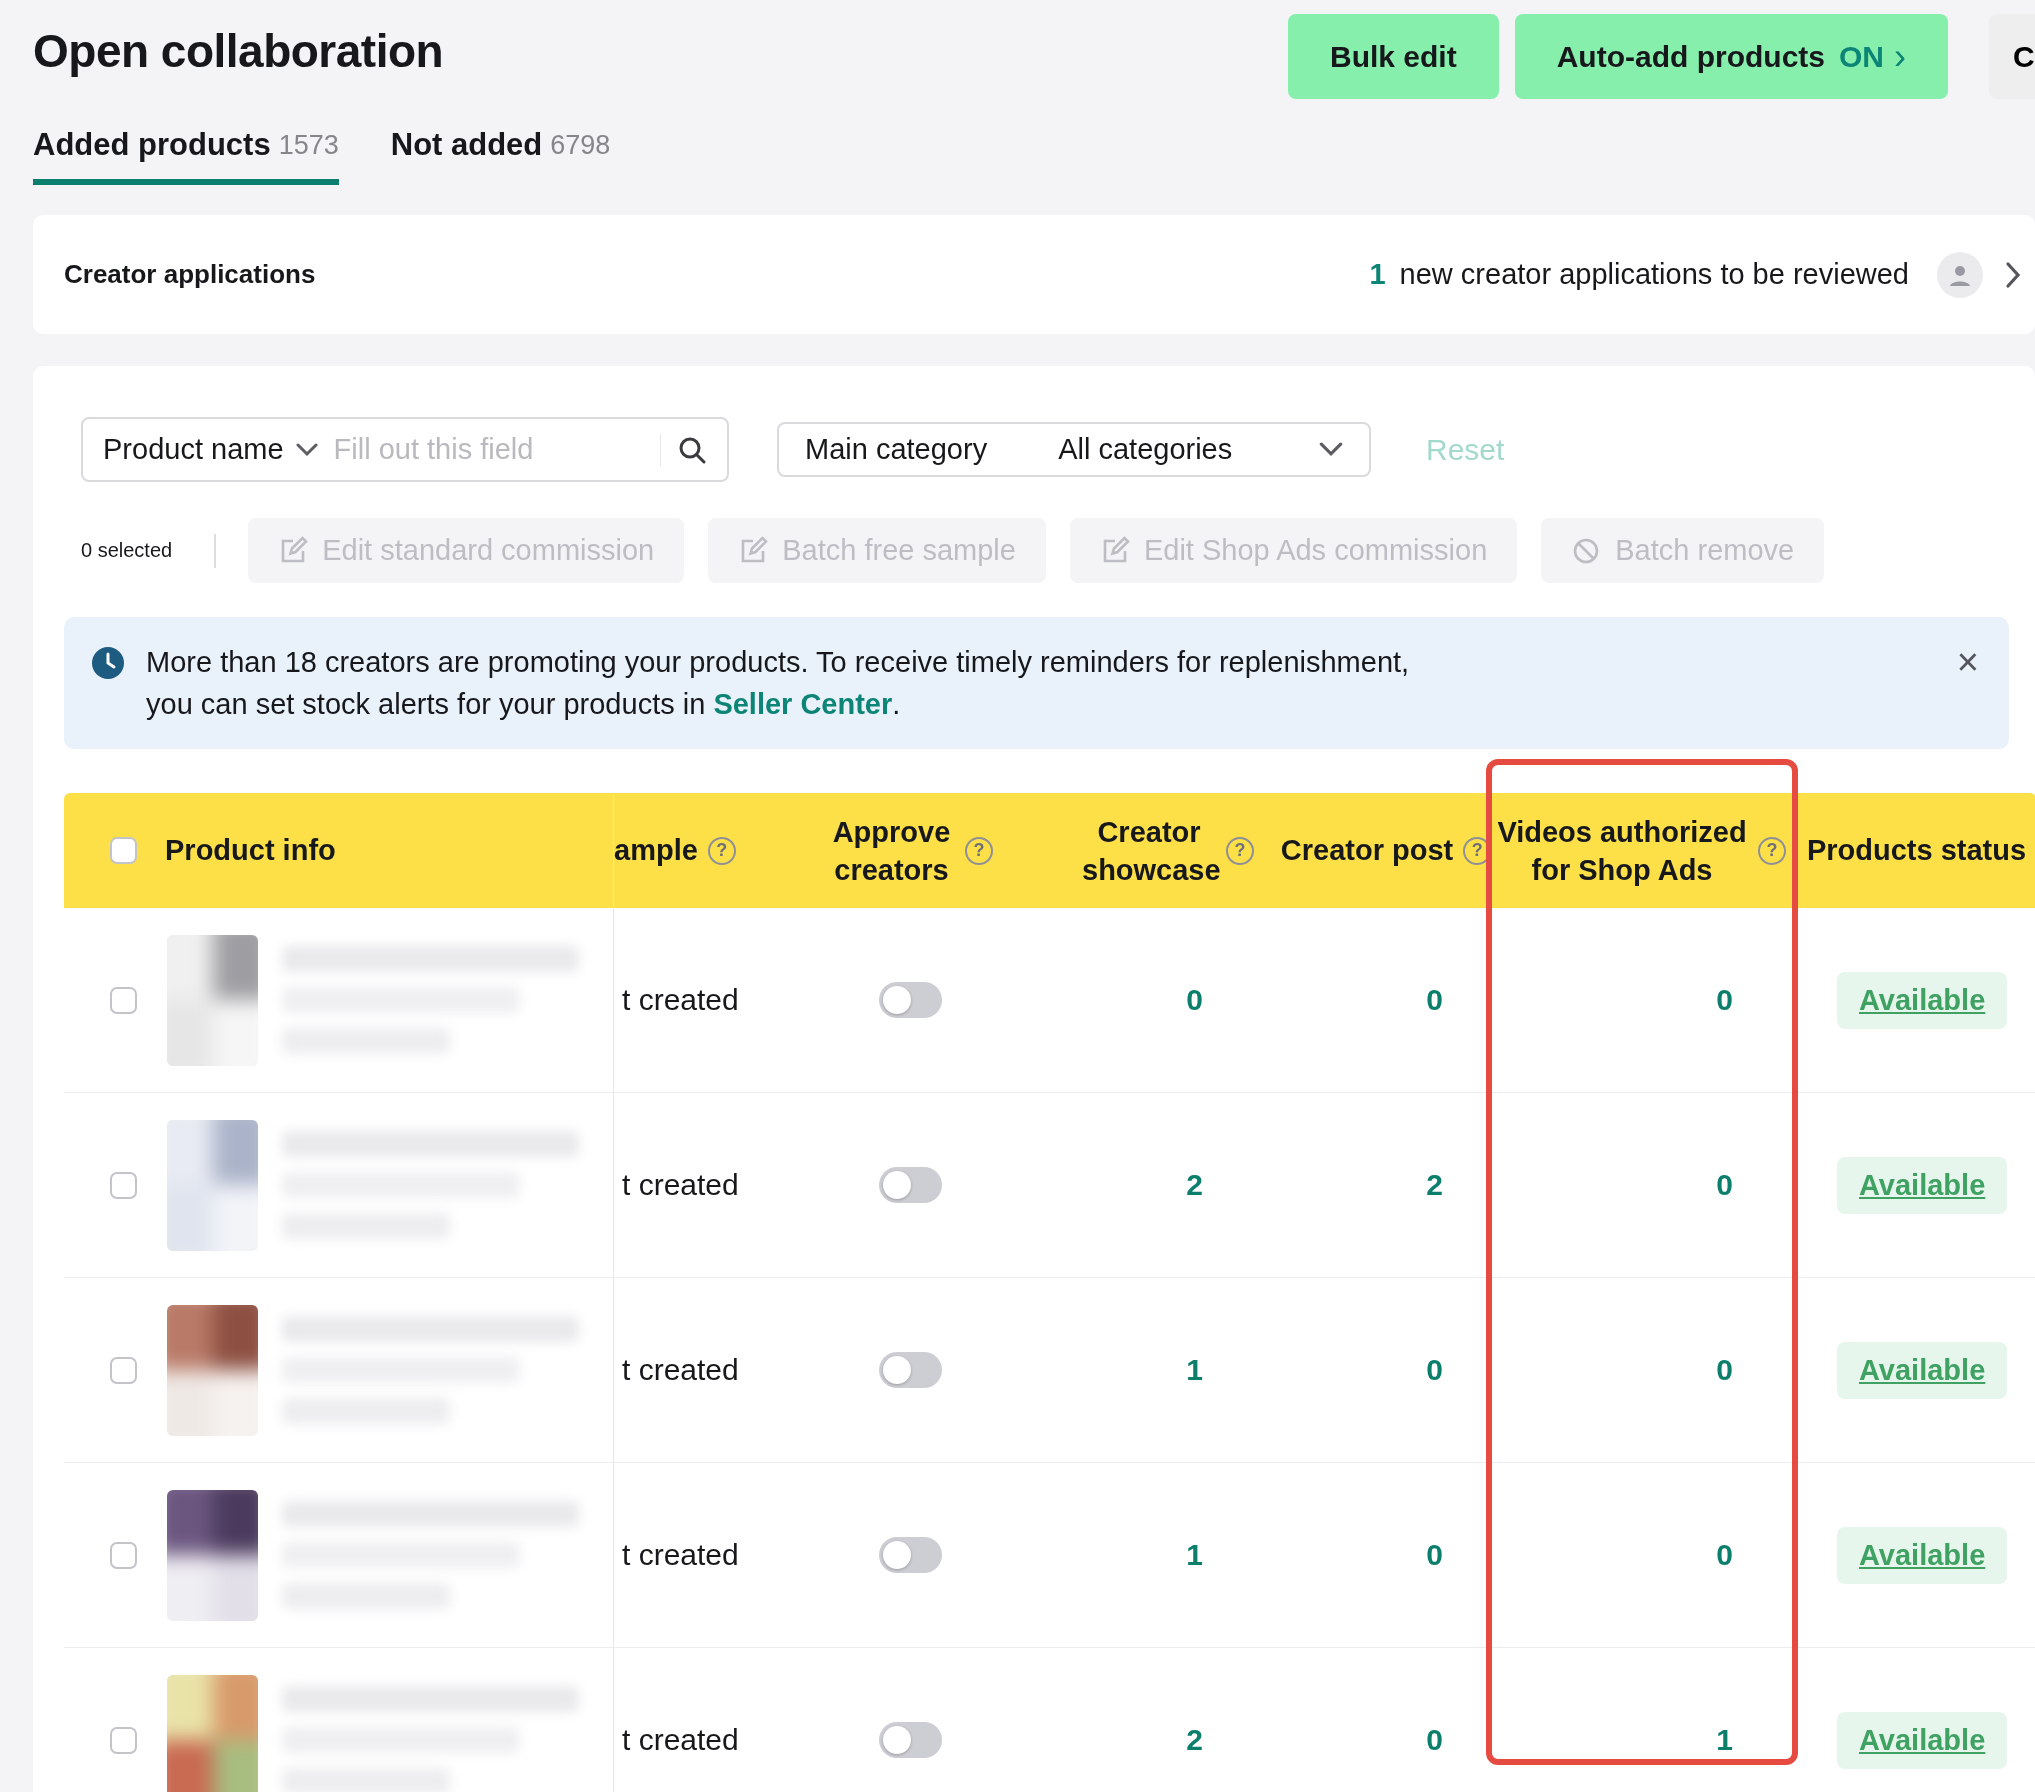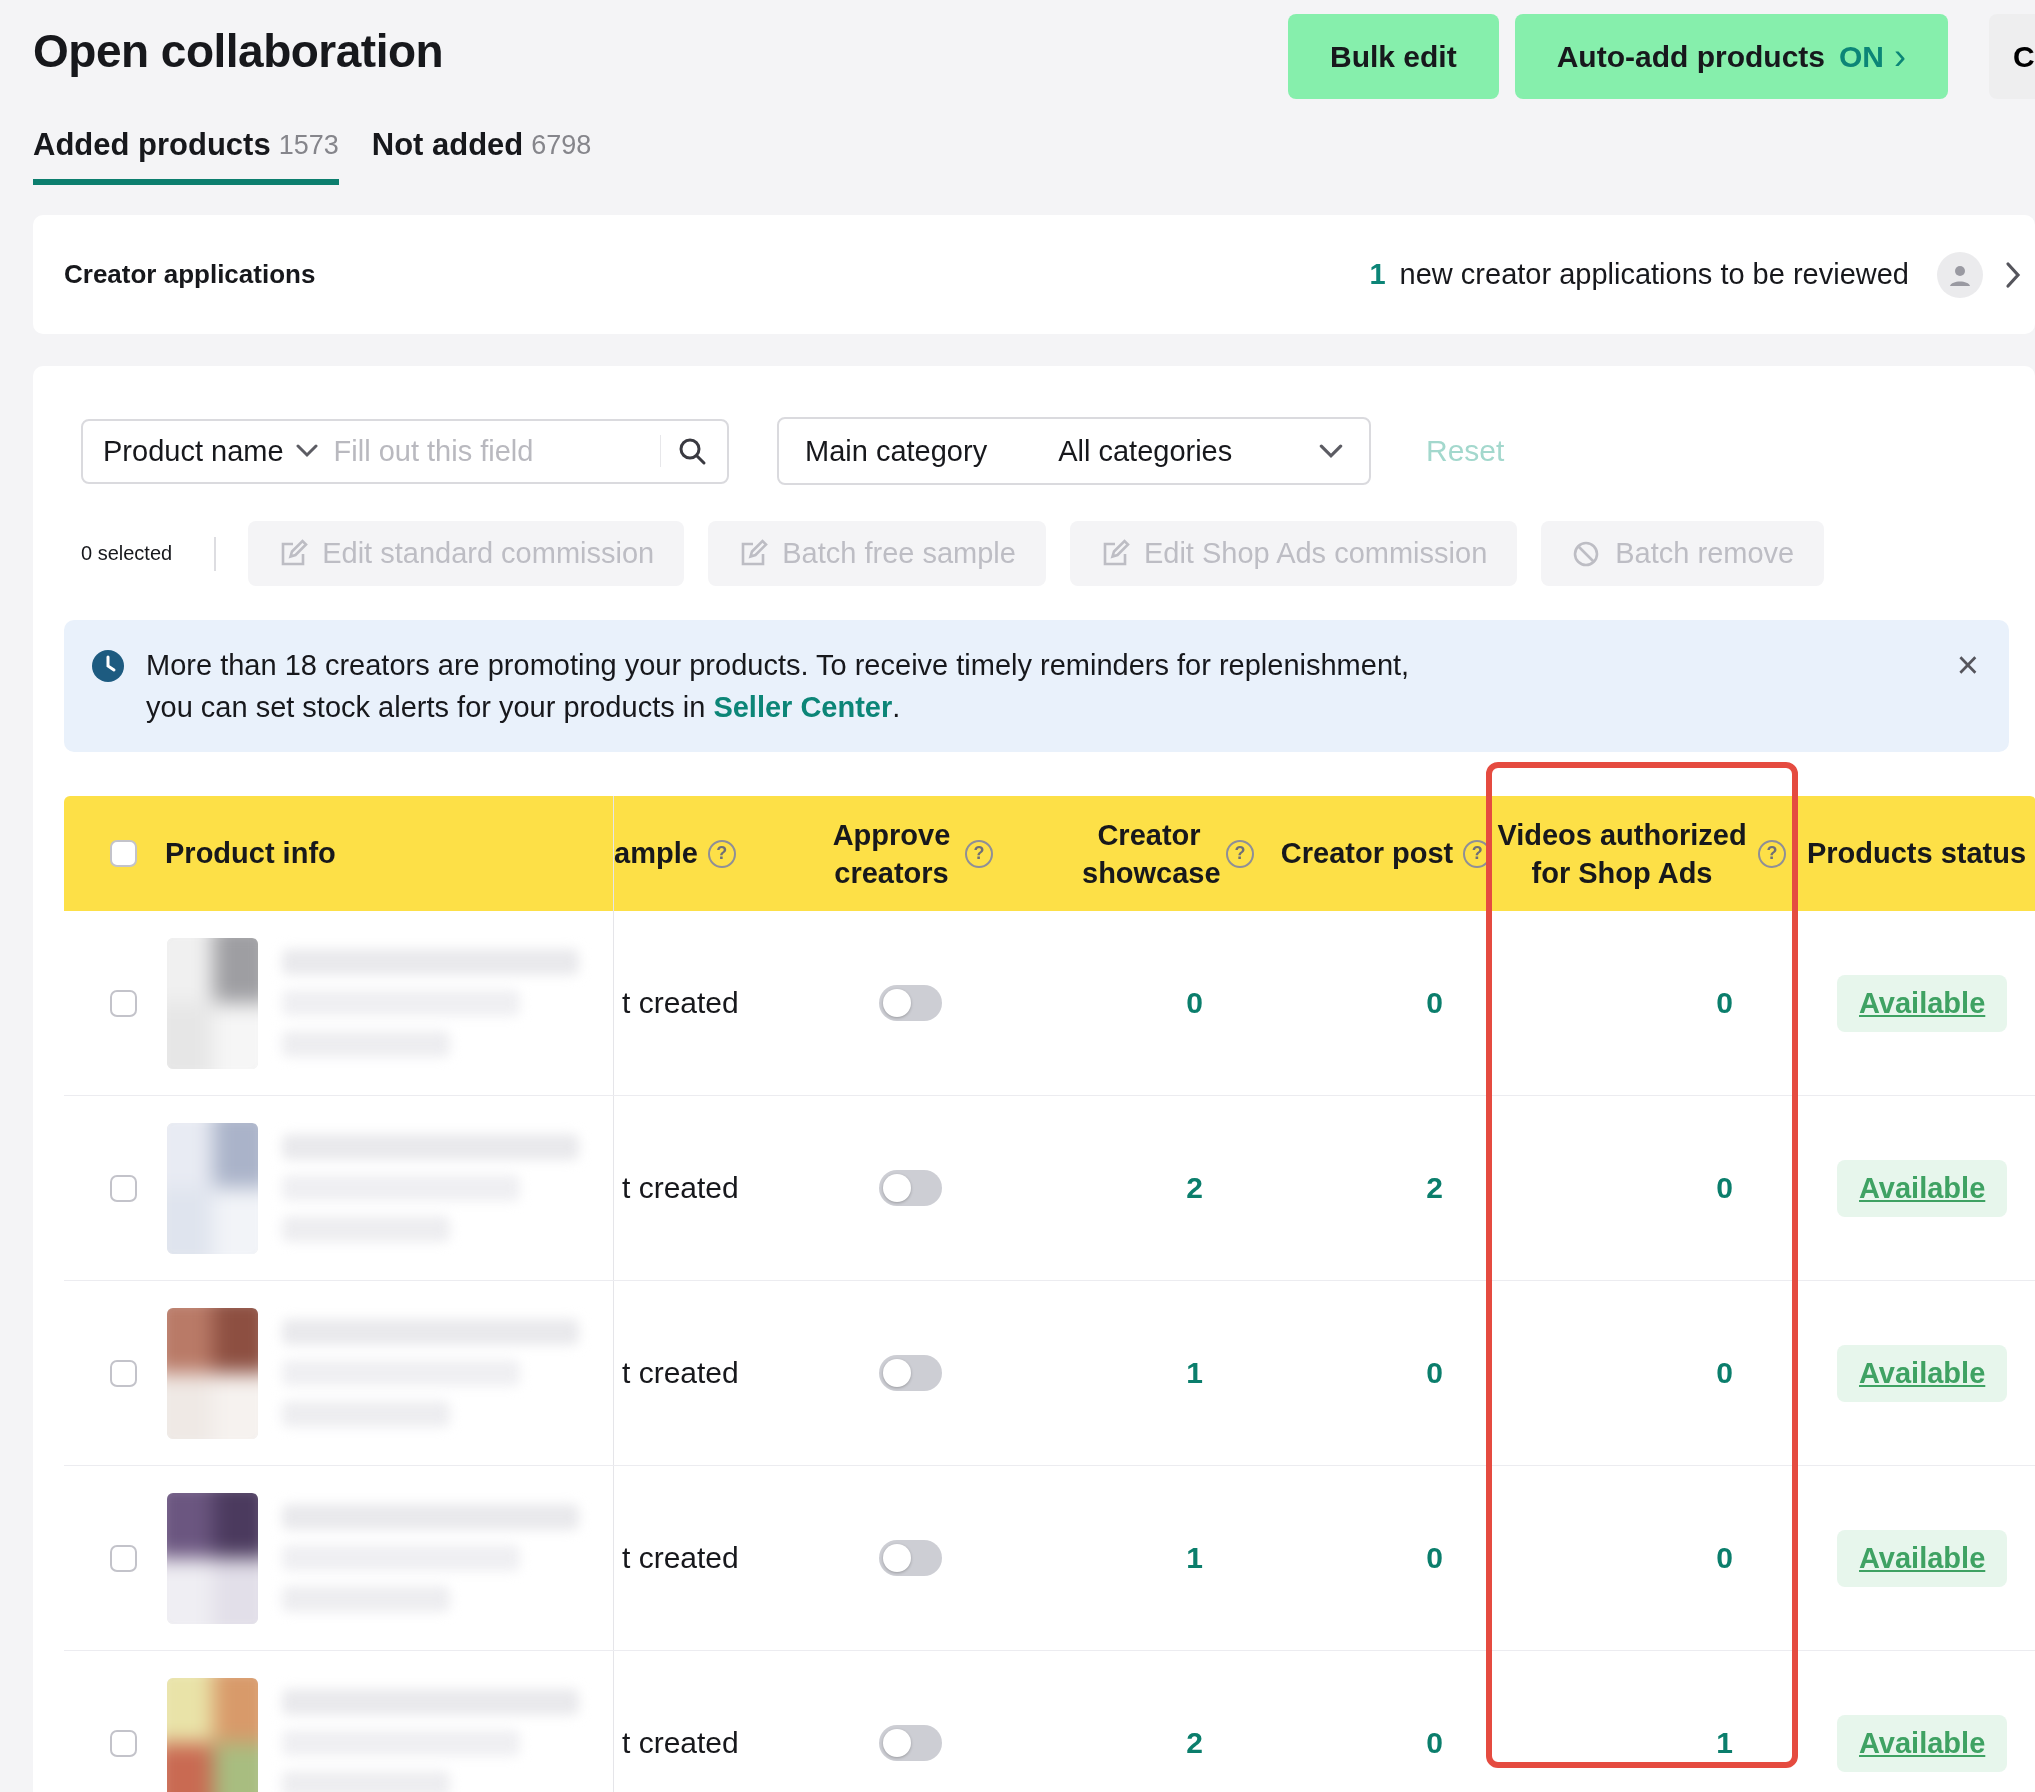--- a/index.html
+++ b/index.html
@@ -30,21 +30,21 @@
   }
   .on { color: var(--accent_teal); font-weight: 700; }
   .chev-on { color: var(--accent_teal); font-size: 36px; font-weight: 400; margin-left: -4px; line-height: 1; }
   .partial-btn {
     position: absolute; top: 14px; right: -73px; width: 119px; height: 85px;
     background: #eeeeef; border: none; border-radius: 8px; font-size: 30px; font-weight: 600;
     display: flex; align-items: center; padding-left: 24px; font-family: inherit;
   }
 
   
-  .tabs { display: flex; gap: 33px; padding: 28px 16px 0 33px; }
+  .tabs { display: flex; gap: 52px; padding: 28px 16px 0 33px; }
   .tab { display: flex; align-items: flex-start; gap: 8px; padding-bottom: 16px; border-bottom: 6px solid transparent; cursor: pointer; }
   .tab.active { border-bottom-color: #0c7e6e; }
   .tab-label { font-size: 31px; font-weight: 700; }
   .tab-count { font-size: 27px; color: #85858b; padding-top: 3px; }
 
   
   .card { background: #fff; border-radius: 10px; margin-left: 33px; }
   .creator-card { margin-top: 30px; height: 119px; display: flex; align-items: center; padding: 0 14px 0 31px; }
   .creator-title { font-size: 26px; font-weight: 700; }
   .creator-right { margin-left: auto; display: flex; align-items: center; gap: 14px; }
@@ -55,21 +55,21 @@
 
   .main-card { margin-top: 32px; height: 1485px; padding-top: 51px; position: relative; }
 
   
   .filters { display: flex; align-items: center; margin-left: 48px; }
   .search-box { width: 648px; height: 65px; border: 2px solid #dadade; border-radius: 8px; display: flex; align-items: center; padding: 0 20px; background: #fff; }
   .search-label { font-size: 29px; margin-right: 12px; white-space: nowrap; }
   .search-box input { flex: 1; min-width: 0; border: none; outline: none; font-size: 29px; color: #17181c; margin-left: 16px; font-family: inherit; background: transparent; }
   .search-box input::placeholder { color: #b9b9bf; }
   .vdiv-sm { width: 1px; height: 32px; background: #e7e7ea; margin: 0 16px 0 8px; }
-  .category-box { width: 594px; height: 68px; border: 2px solid #dadade; border-radius: 8px; display: flex; align-items: center; padding: 0 26px; margin-left: 48px; background: #fff; cursor: pointer; }
+  .category-box { width: 594px; height: 55px; border: 2px solid #dadade; border-radius: 8px; display: flex; align-items: center; padding: 0 26px; margin-left: 48px; background: #fff; cursor: pointer; }
   .cat-label { font-size: 29px; }
   .cat-value { font-size: 29px; margin-left: 71px; }
   .cat-chevron { margin-left: auto; display: flex; }
   .reset { margin-left: 55px; font-size: 30px; color: #a3d8cd; font-weight: 500; cursor: default; }
 
   
   .actions { display: flex; align-items: center; margin: 36px 0 0 48px; gap: 24px; }
   .selected-text { font-size: 20px; font-weight: 500; }
   .vdiv { width: 2px; height: 34px; background: #dddde1; margin: 0 8px 0 18px; }
   .btn-disabled {

